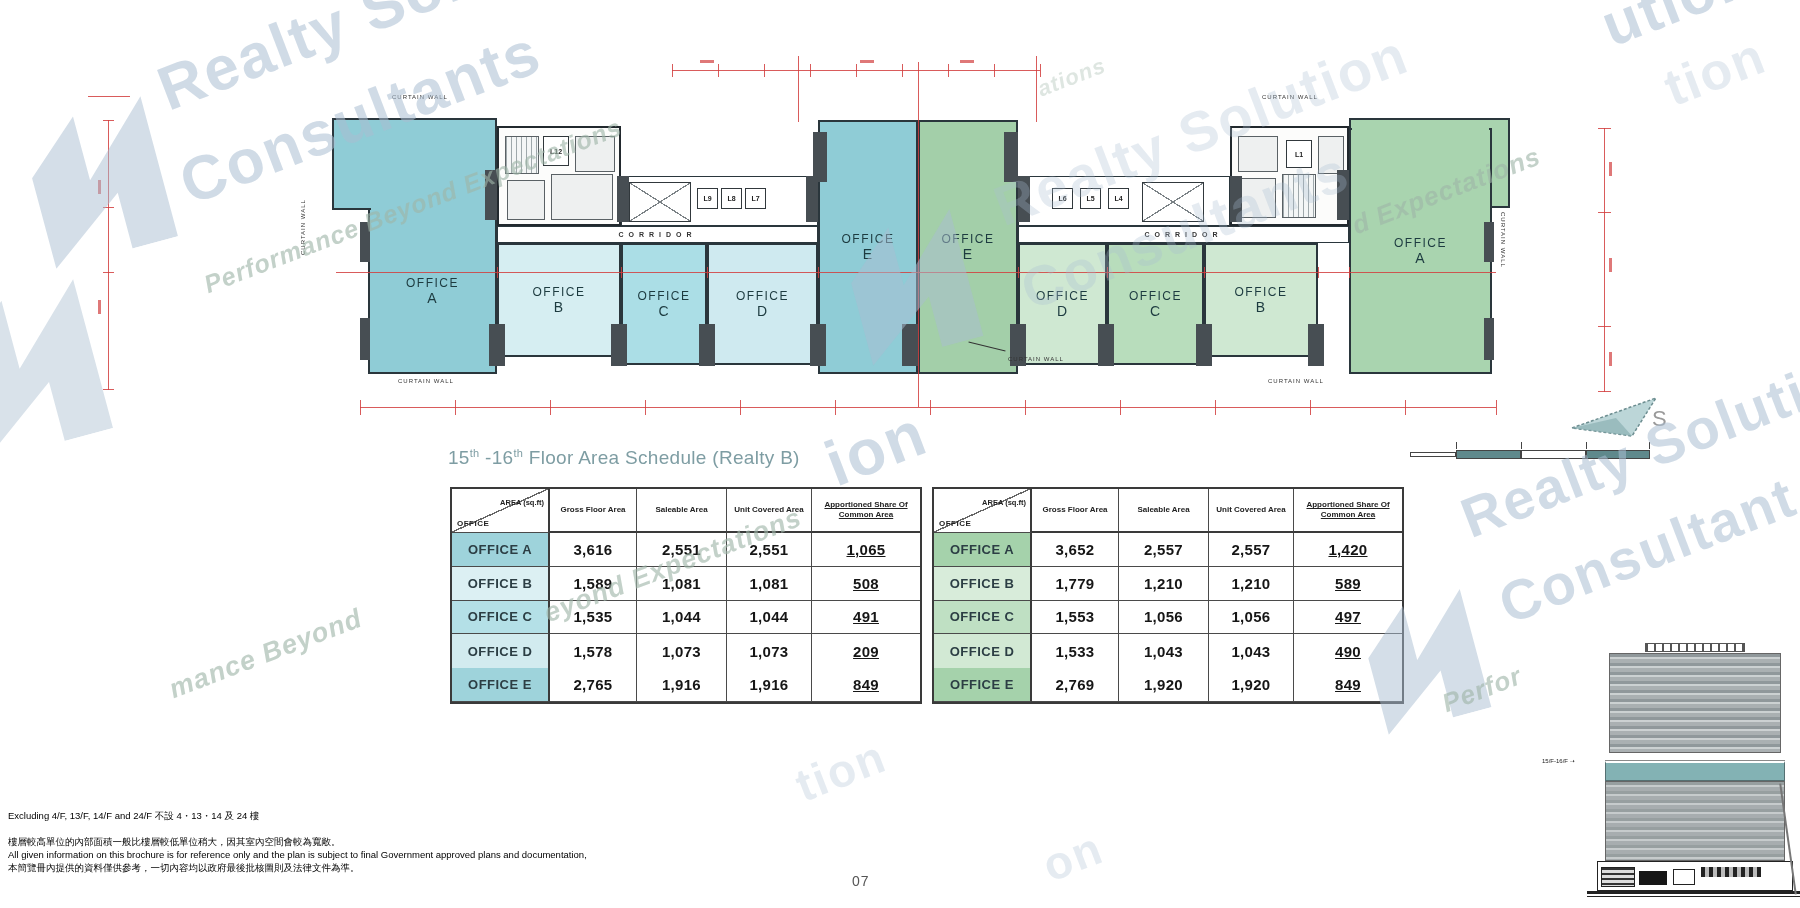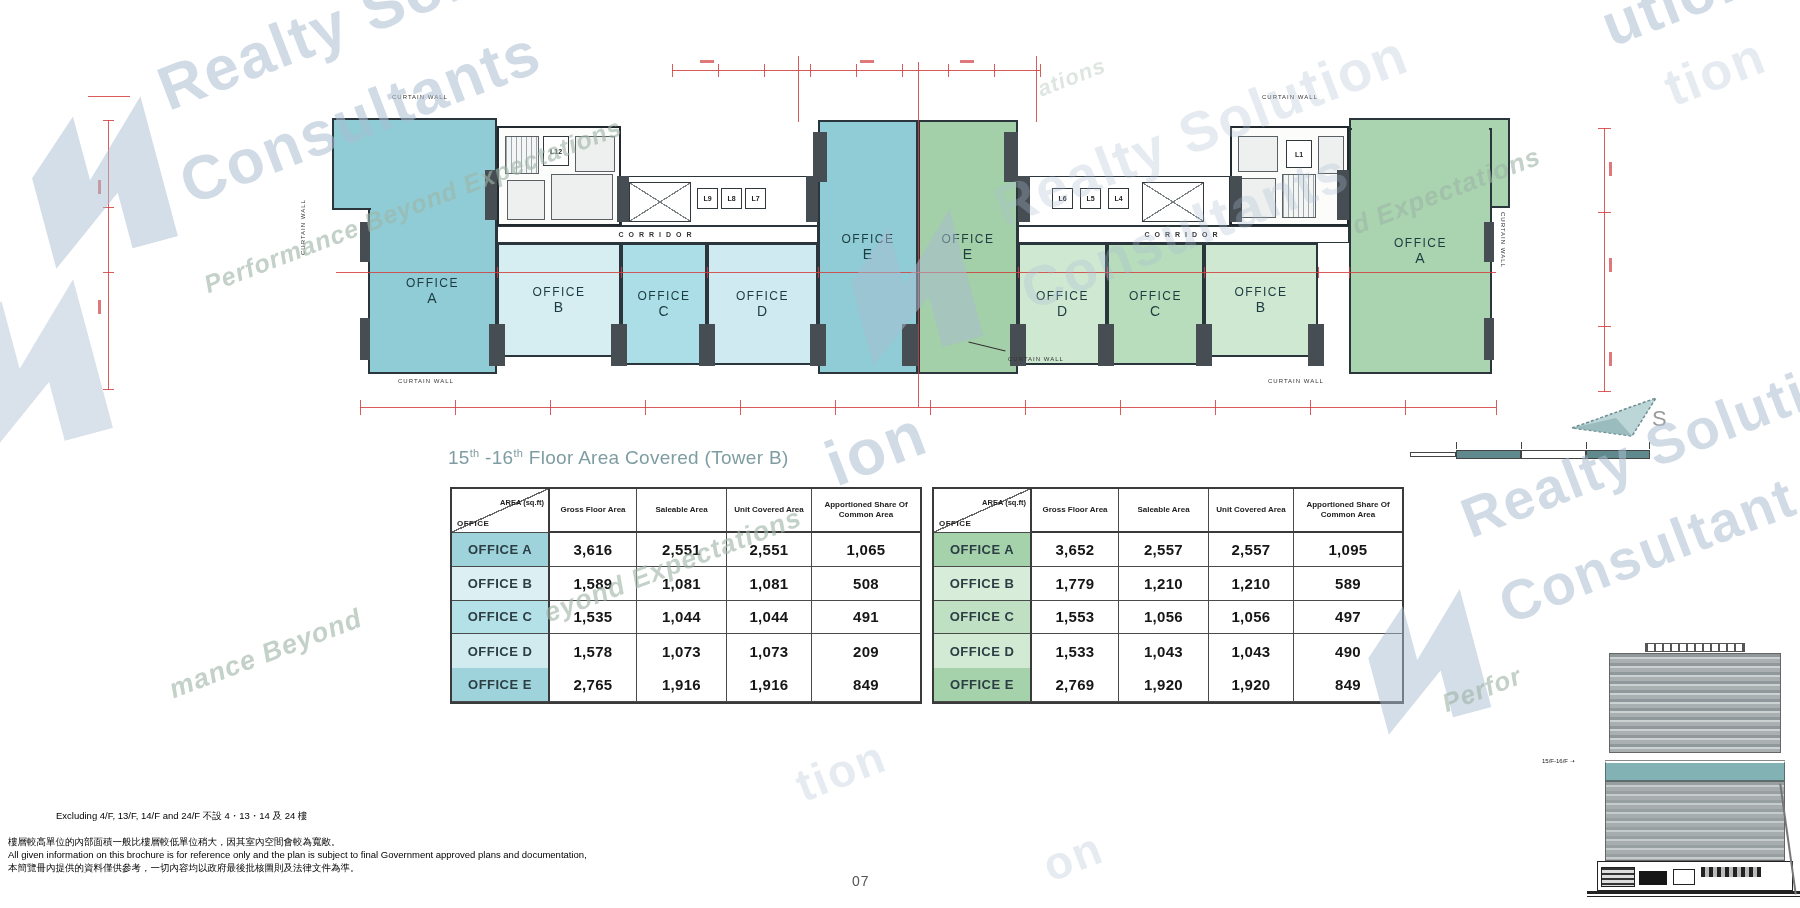--- a/index.html
+++ b/index.html
@@ -42,21 +42,21 @@
   .compass-s{position:absolute;font-size:22px;color:#9a9a9a;z-index:2;}
   .sbar-seg{position:absolute;border:1px solid #444;box-sizing:border-box;z-index:2;}
   .sbar-tick{position:absolute;width:1px;height:7px;background:#444;z-index:2;}
   
   .sched-title{position:absolute;font-size:19px;color:#7e9da3;letter-spacing:.3px;z-index:2;}
   .sched-title sup{font-size:11px;}
   .sched-table{position:absolute;display:grid;grid-template-columns:98px 87px 90px 85px 108px;
                grid-template-rows:44px repeat(5,33.8px);border:2px solid #3a3a3a;background:#fff;z-index:2;}
   .sched-table>div{border-right:1px solid #4a4a4a;border-bottom:1px solid #4a4a4a;display:flex;
                    align-items:center;justify-content:center;box-sizing:border-box;}
-  .sched-table>div:nth-child(5n){border-right:none;}
+  .sched-table>div:nth-child(5n){border-right:none;text-decoration:underline;}
   .sched-table>div:nth-child(n+21):nth-child(-n+25){border-bottom:none;}
   .th{font-size:8px;line-height:1.2;text-align:center;color:#222;font-weight:bold;padding:0 3px;
       border-bottom-width:2px !important;border-bottom-color:#3a3a3a !important;}
   .corner{position:relative;border-right:2px solid #3a3a3a !important;background:
      linear-gradient(to bottom right,transparent calc(50% - 0.7px),#666 calc(50% - 0.7px) calc(50% + 0.7px),transparent calc(50% + 0.7px)),#fff;}
   .corner .ct{position:absolute;top:9px;right:4px;font-size:7.5px;color:#222;font-weight:bold;}
   .corner .cb{position:absolute;bottom:4px;left:5px;font-size:8px;color:#222;font-weight:bold;letter-spacing:.5px;}
   .rowlabel{font-size:13px;font-weight:600;letter-spacing:.5px;color:#2c3e44;border-right:2px solid #3a3a3a !important;}
   .num{font-size:15px;font-weight:600;letter-spacing:.3px;color:#161616;}
   
@@ -279,21 +279,21 @@
   <div class="sbar-seg" style="left:1410px;top:452px;width:46px;height:5px;background:#fff;"></div>
   <div class="sbar-seg" style="left:1456px;top:450px;width:65px;height:9px;background:#5f898c;"></div>
   <div class="sbar-seg" style="left:1521px;top:450px;width:65px;height:9px;background:#fff;"></div>
   <div class="sbar-seg" style="left:1586px;top:450px;width:64px;height:9px;background:#5f898c;"></div>
   <div class="sbar-tick" style="left:1456px;top:442px;"></div>
   <div class="sbar-tick" style="left:1521px;top:442px;"></div>
   <div class="sbar-tick" style="left:1586px;top:442px;"></div>
   <div class="sbar-tick" style="left:1649px;top:442px;"></div>
 
   <div class="sched-title" style="left:448px;top:447px;">
-    <span>15</span><sup>th</sup><span> -16</span><sup>th</sup><span> Floor Area Covered (Tower B)</span>
+    <span>15</span><sup>th</sup><span> -16</span><sup>th</sup><span> Floor Area Schedule (Realty B)</span>
   </div>
   <div class="sched-table" style="left:450px;top:487px;">
     <div class="corner">
       <span class="ct">AREA (sq.ft)</span>
       <span class="cb">OFFICE</span>
     </div>
     <div class="th">Gross Floor Area</div>
     <div class="th">Saleable Area</div>
     <div class="th">Unit Covered Area</div>
     <div class="th">Apportioned Share Of Common Area</div>
@@ -336,21 +336,21 @@
     </div>
     <div class="th">Gross Floor Area</div>
     <div class="th">Saleable Area</div>
     <div class="th">Unit Covered Area</div>
     <div class="th">Apportioned Share Of Common Area</div>
 
     <div class="rowlabel" style="background:#a5d2ab;">OFFICE A</div>
     <div class="num">3,652</div>
     <div class="num">2,557</div>
     <div class="num">2,557</div>
-    <div class="num">1,095</div>
+    <div class="num">1,420</div>
 
     <div class="rowlabel" style="background:#d8ecda;">OFFICE B</div>
     <div class="num">1,779</div>
     <div class="num">1,210</div>
     <div class="num">1,210</div>
     <div class="num">589</div>
 
     <div class="rowlabel" style="background:#bfe0c3;">OFFICE C</div>
     <div class="num">1,553</div>
     <div class="num">1,056</div>
@@ -382,20 +382,20 @@
     <div class="part" style="left:78px;top:226px;width:22px;height:16px;border:1px solid #222;background:#fff;"></div>
     <div class="part" style="left:106px;top:224px;width:60px;height:10px;background:repeating-linear-gradient(90deg,#222 0 4px,#bbb 4px 8px);"></div>
     <div class="part" style="left:-8px;top:248px;width:216px;height:3px;background:#222;"></div>
     <div class="part" style="left:-8px;top:253px;width:216px;height:1px;background:#222;"></div>
     <div class="part" style="left:192px;top:140px;width:2px;height:112px;background:#777;transform:rotate(-8deg);"></div>
   </div>
   <div class="elev-label" style="left:1542px;top:757px;">
     <span>15/F-16/F</span> ➝
   </div>
 
-  <div class="note" style="left:8px;top:810px;margin-left:48px;">Excluding  4/F, 13/F, 14/F and 24/F    不設 4・13・14 及 24 樓</div>
+  <div class="note" style="left:8px;top:810px;">Excluding  4/F, 13/F, 14/F and 24/F    不設 4・13・14 及 24 樓</div>
   <div class="note" style="left:8px;top:836px;">樓層較高單位的內部面積一般比樓層較低單位稍大，因其室內空間會較為寬敞。</div>
   <div class="note" style="left:8px;top:849px;">All given information on this brochure is for reference only and the plan is subject to final Government approved plans and documentation,</div>
   <div class="note" style="left:8px;top:862px;">本簡覽冊內提供的資料僅供參考，一切內容均以政府最後批核圖則及法律文件為準。</div>
 
   <div class="pageno" style="left:852px;top:873px;">07</div>
 
 </div>
 
 </body></html>

